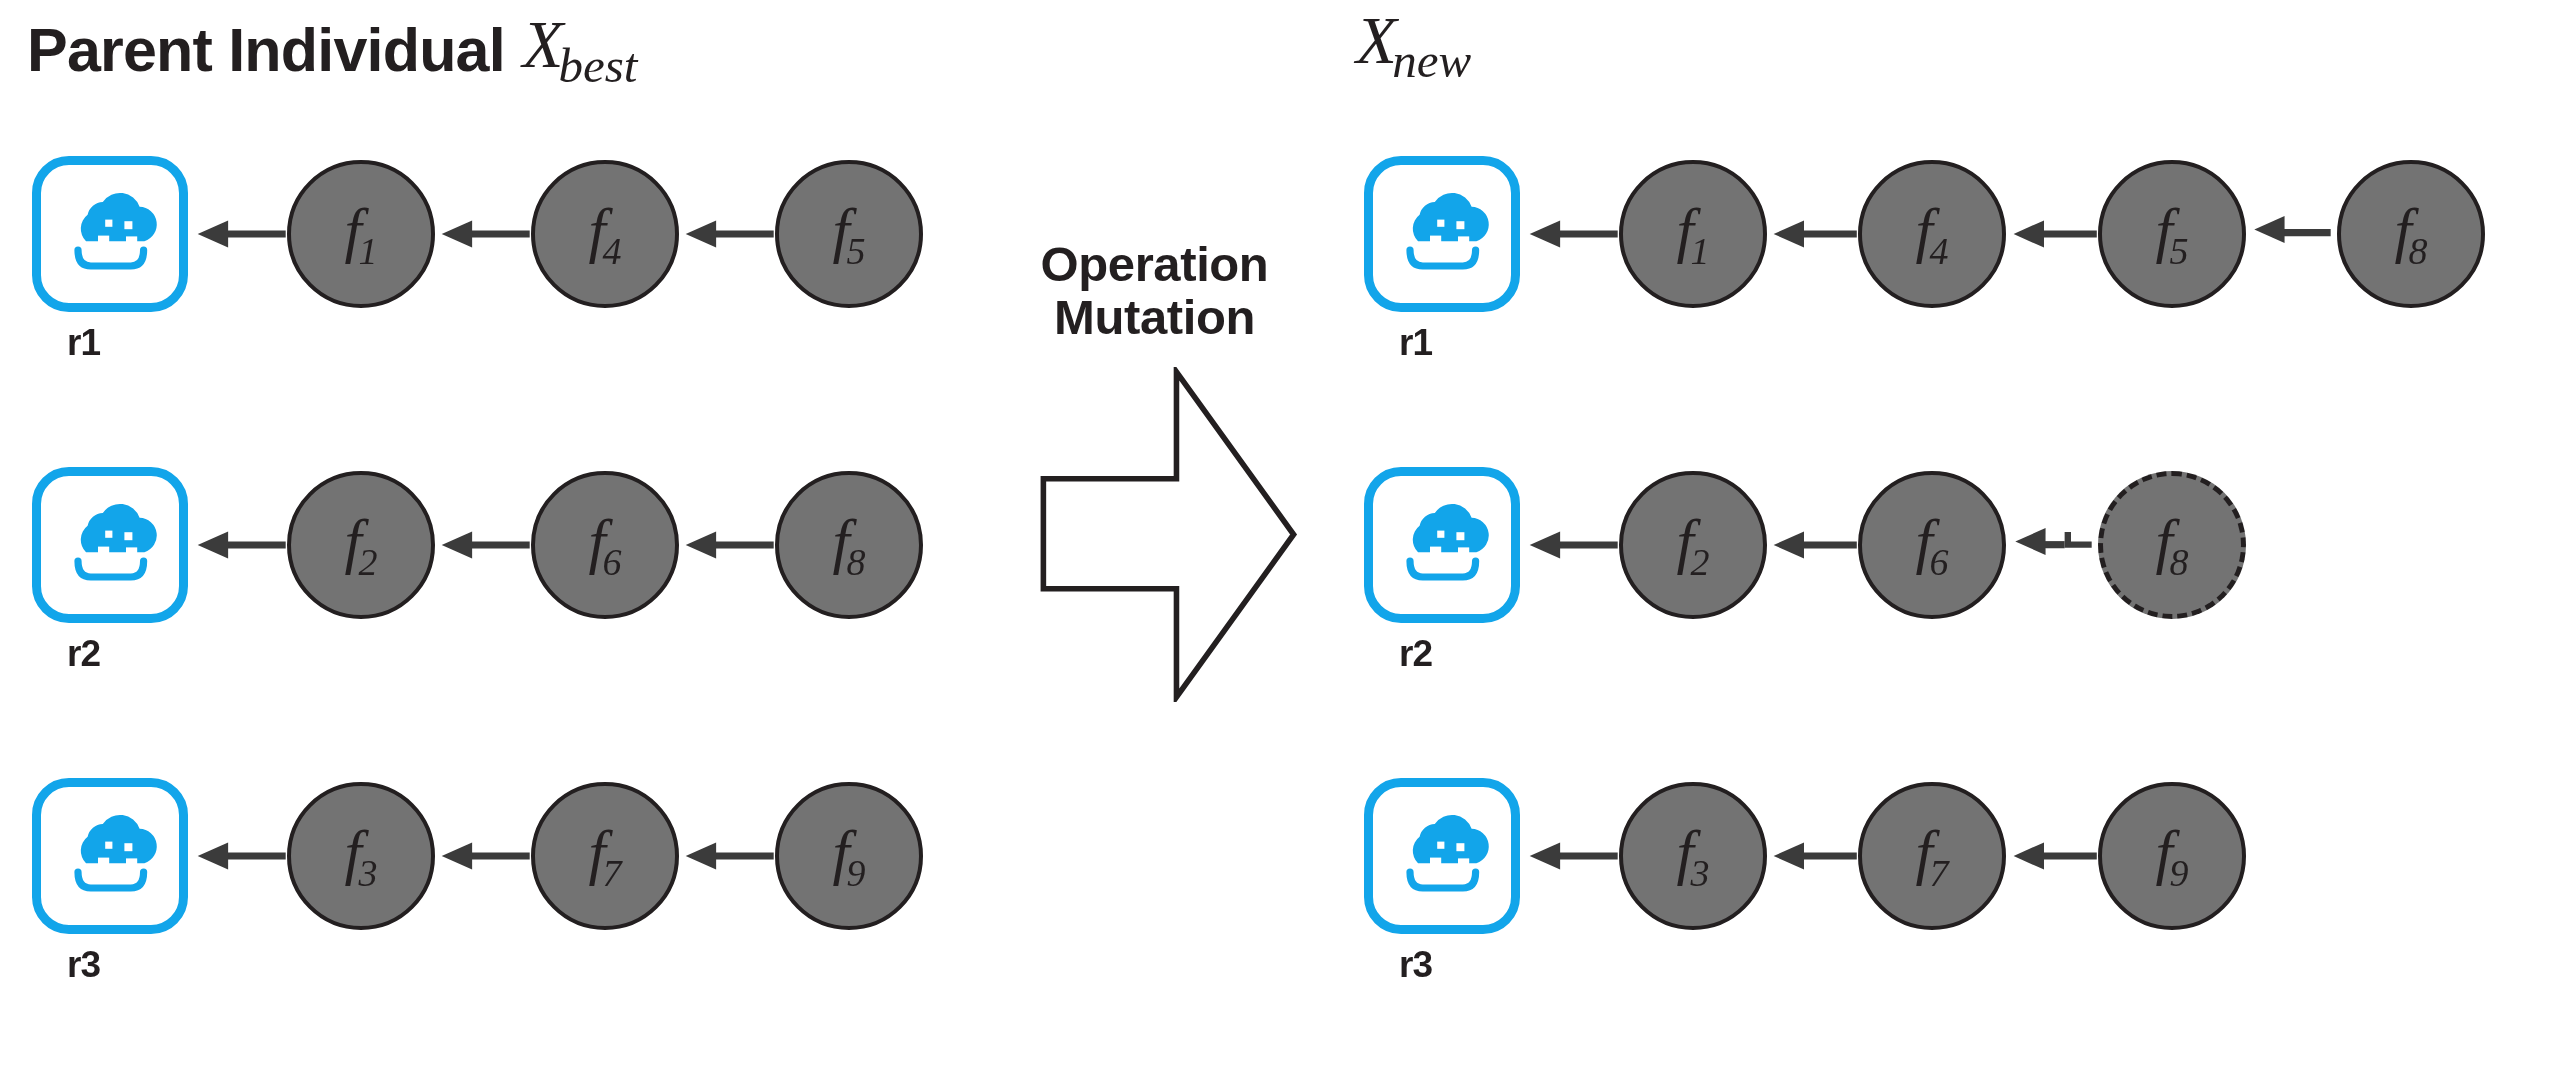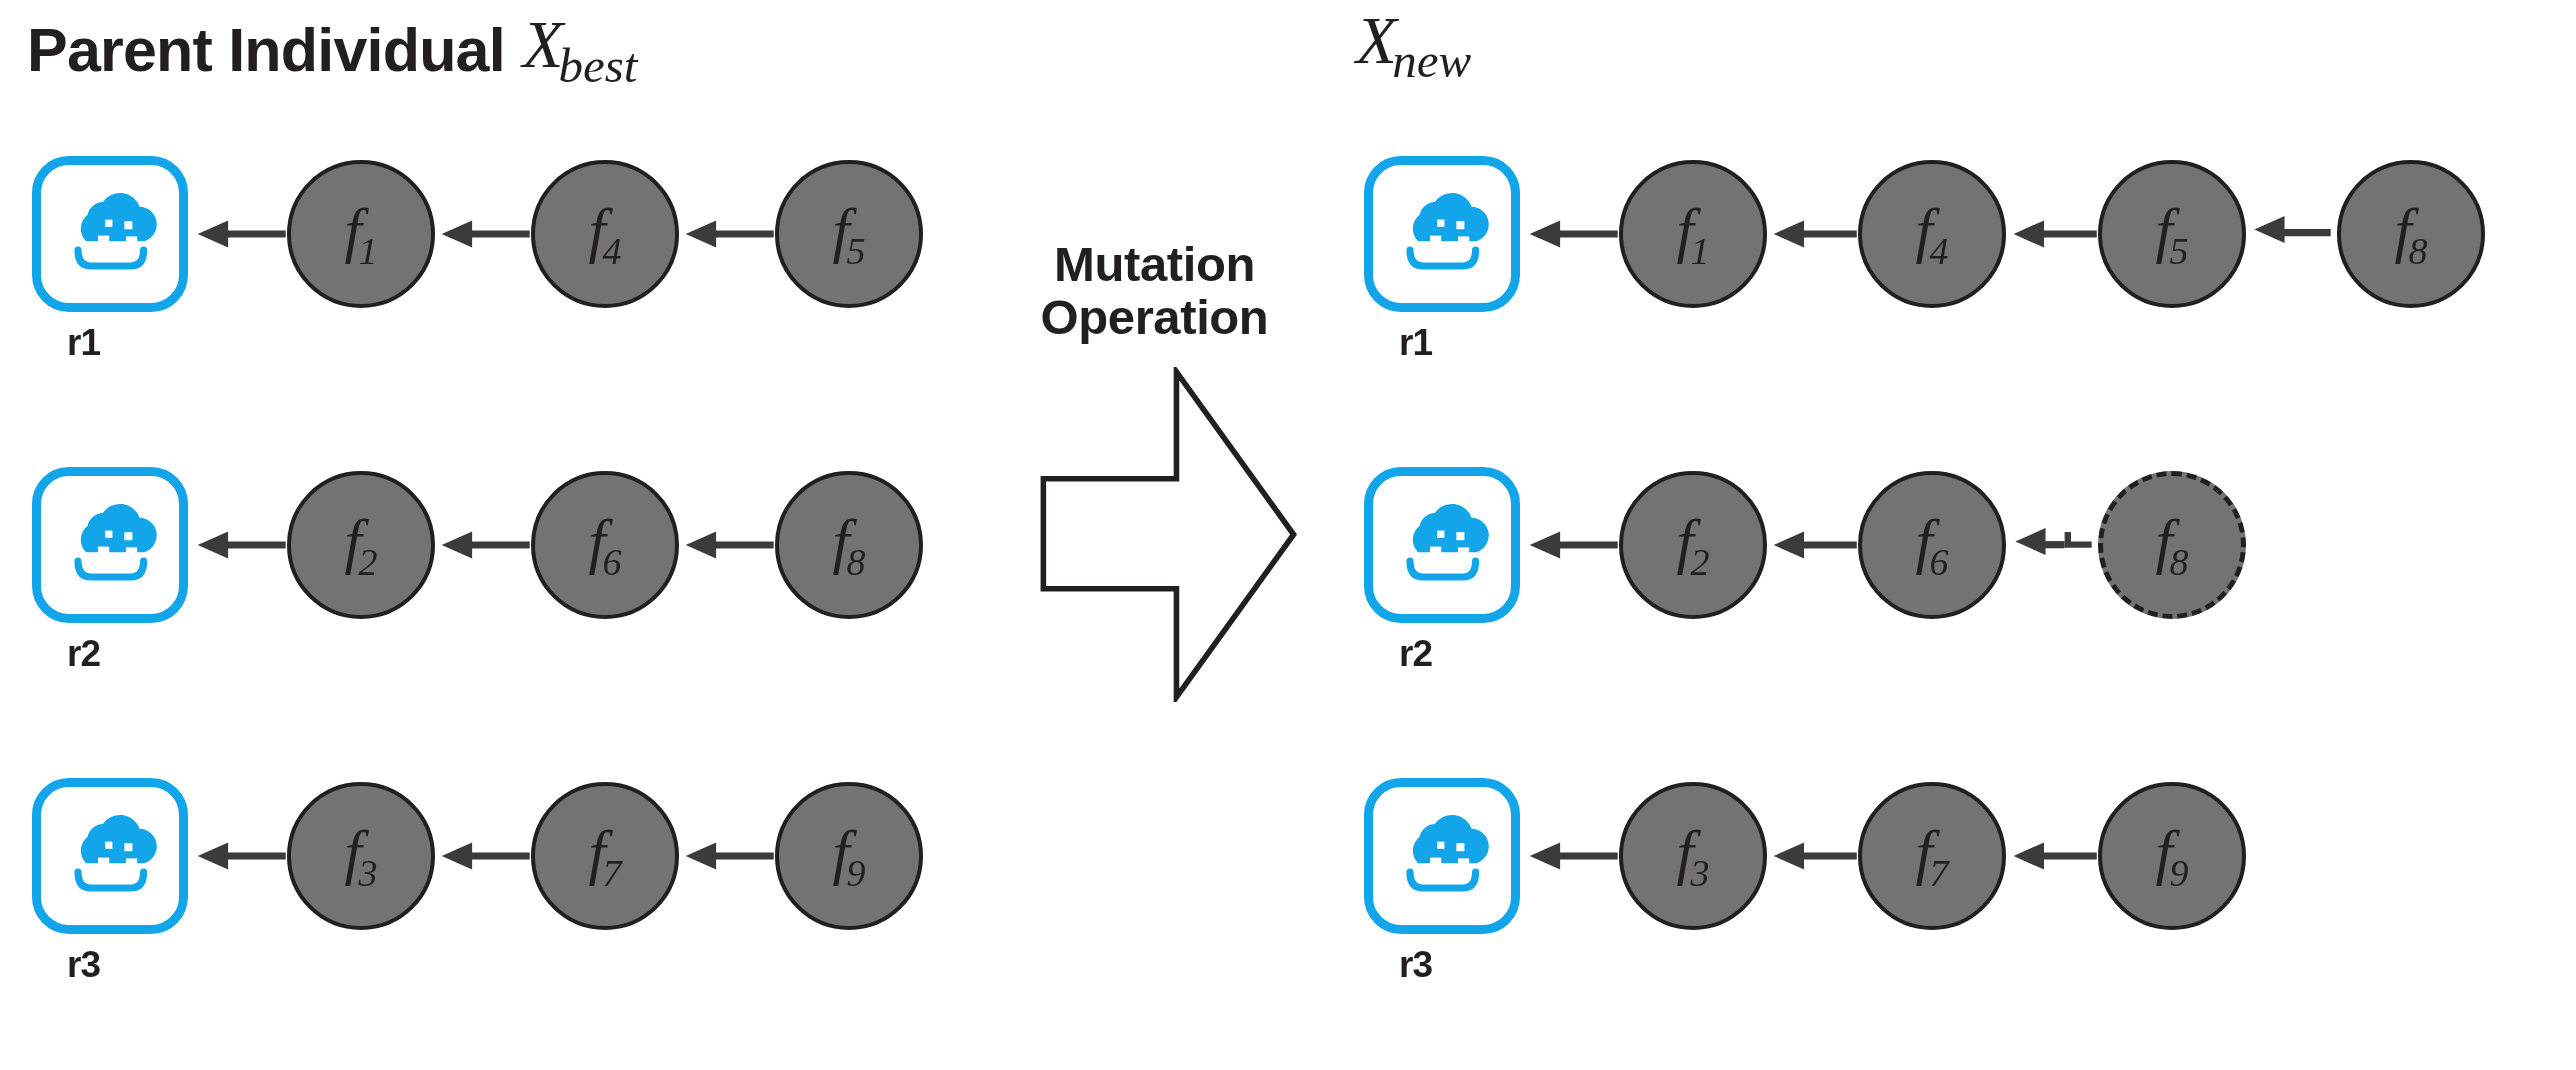--- a/index.html
+++ b/index.html
@@ -119,22 +119,22 @@
   <div class="panel-title" style="left:27px;top:6.4px;">
     <span class="plain">Parent Individual</span>
     <span class="math"><span>X</span><span class="sub">best</span></span>
   </div>
 
   <div class="panel-title" style="left:1356px;top:2px;">
     <span class="math"><span>X</span><span class="sub">new</span></span>
   </div>
 
   <div class="mut-text" style="left:1003px;top:238px;width:303px;">
+    <div>Operation</div>
     <div>Mutation</div>
-    <div>Operation</div>
   </div>
 
   <div class="mut-arrow" style="left:1037px;top:367px;">
     <svg width="263" height="335" viewBox="0 0 330 420">
       <path d="M 8 140 L 175 140 L 175 6 L 322 210 L 175 414 L 175 278 L 8 278 Z" fill="#ffffff" stroke="#231f20" stroke-width="7" stroke-linejoin="miter"></path>
     </svg>
   </div>
 
   <div class="row" style="left:0px;top:156px;width:1005px;">
     <div class="cloud-box" style="left:32px;top:0px;">

